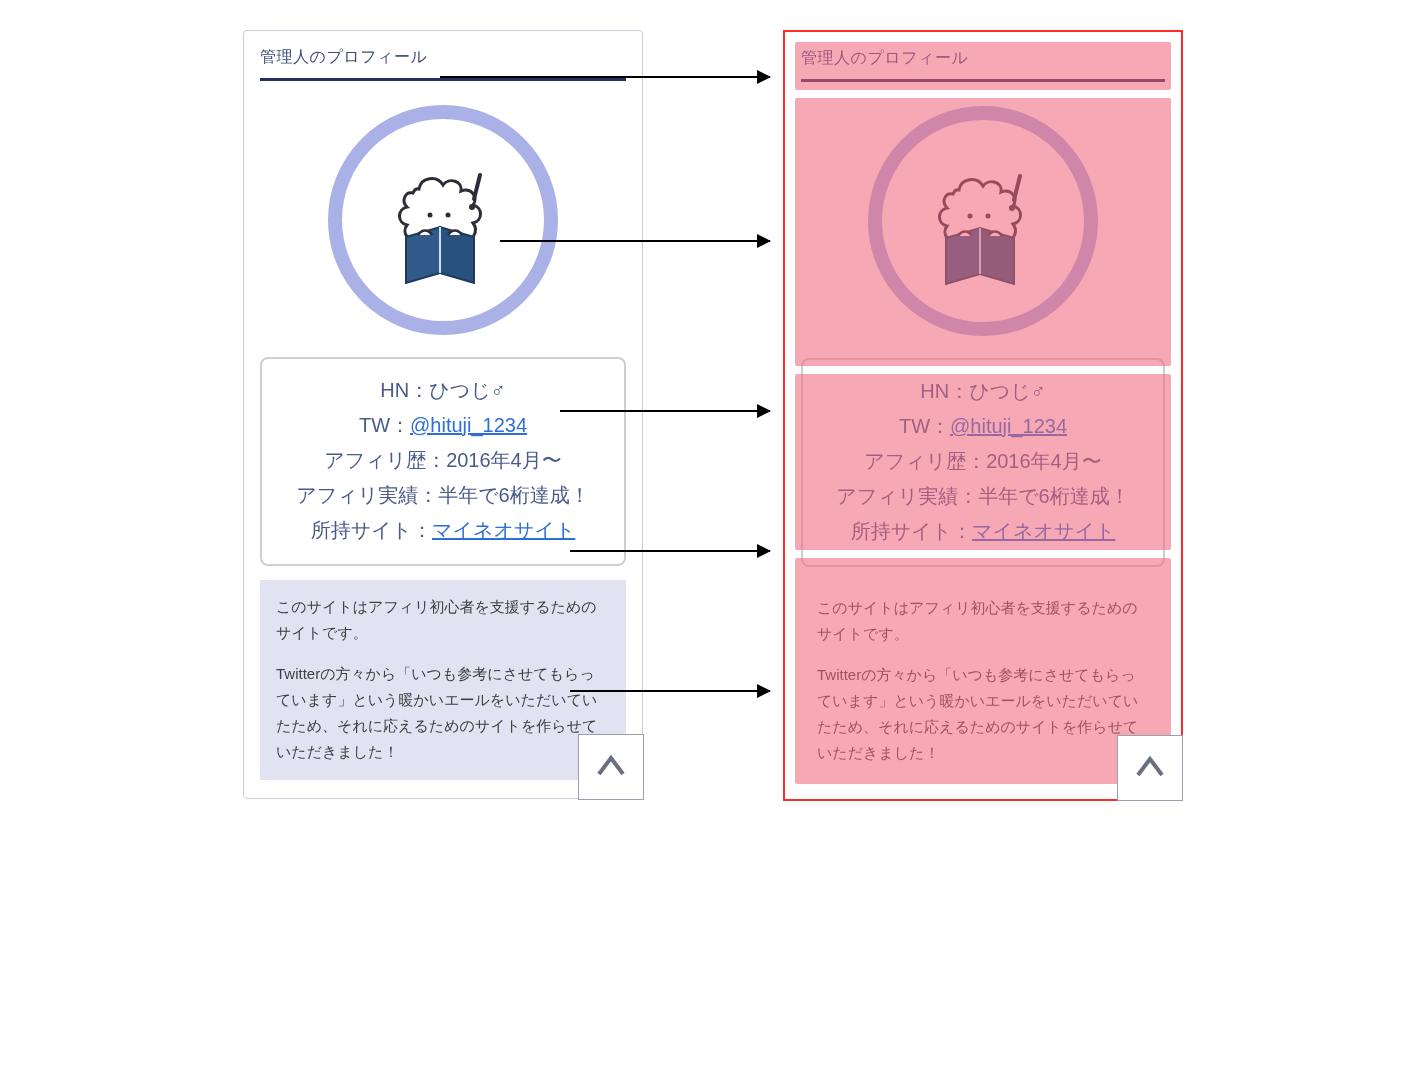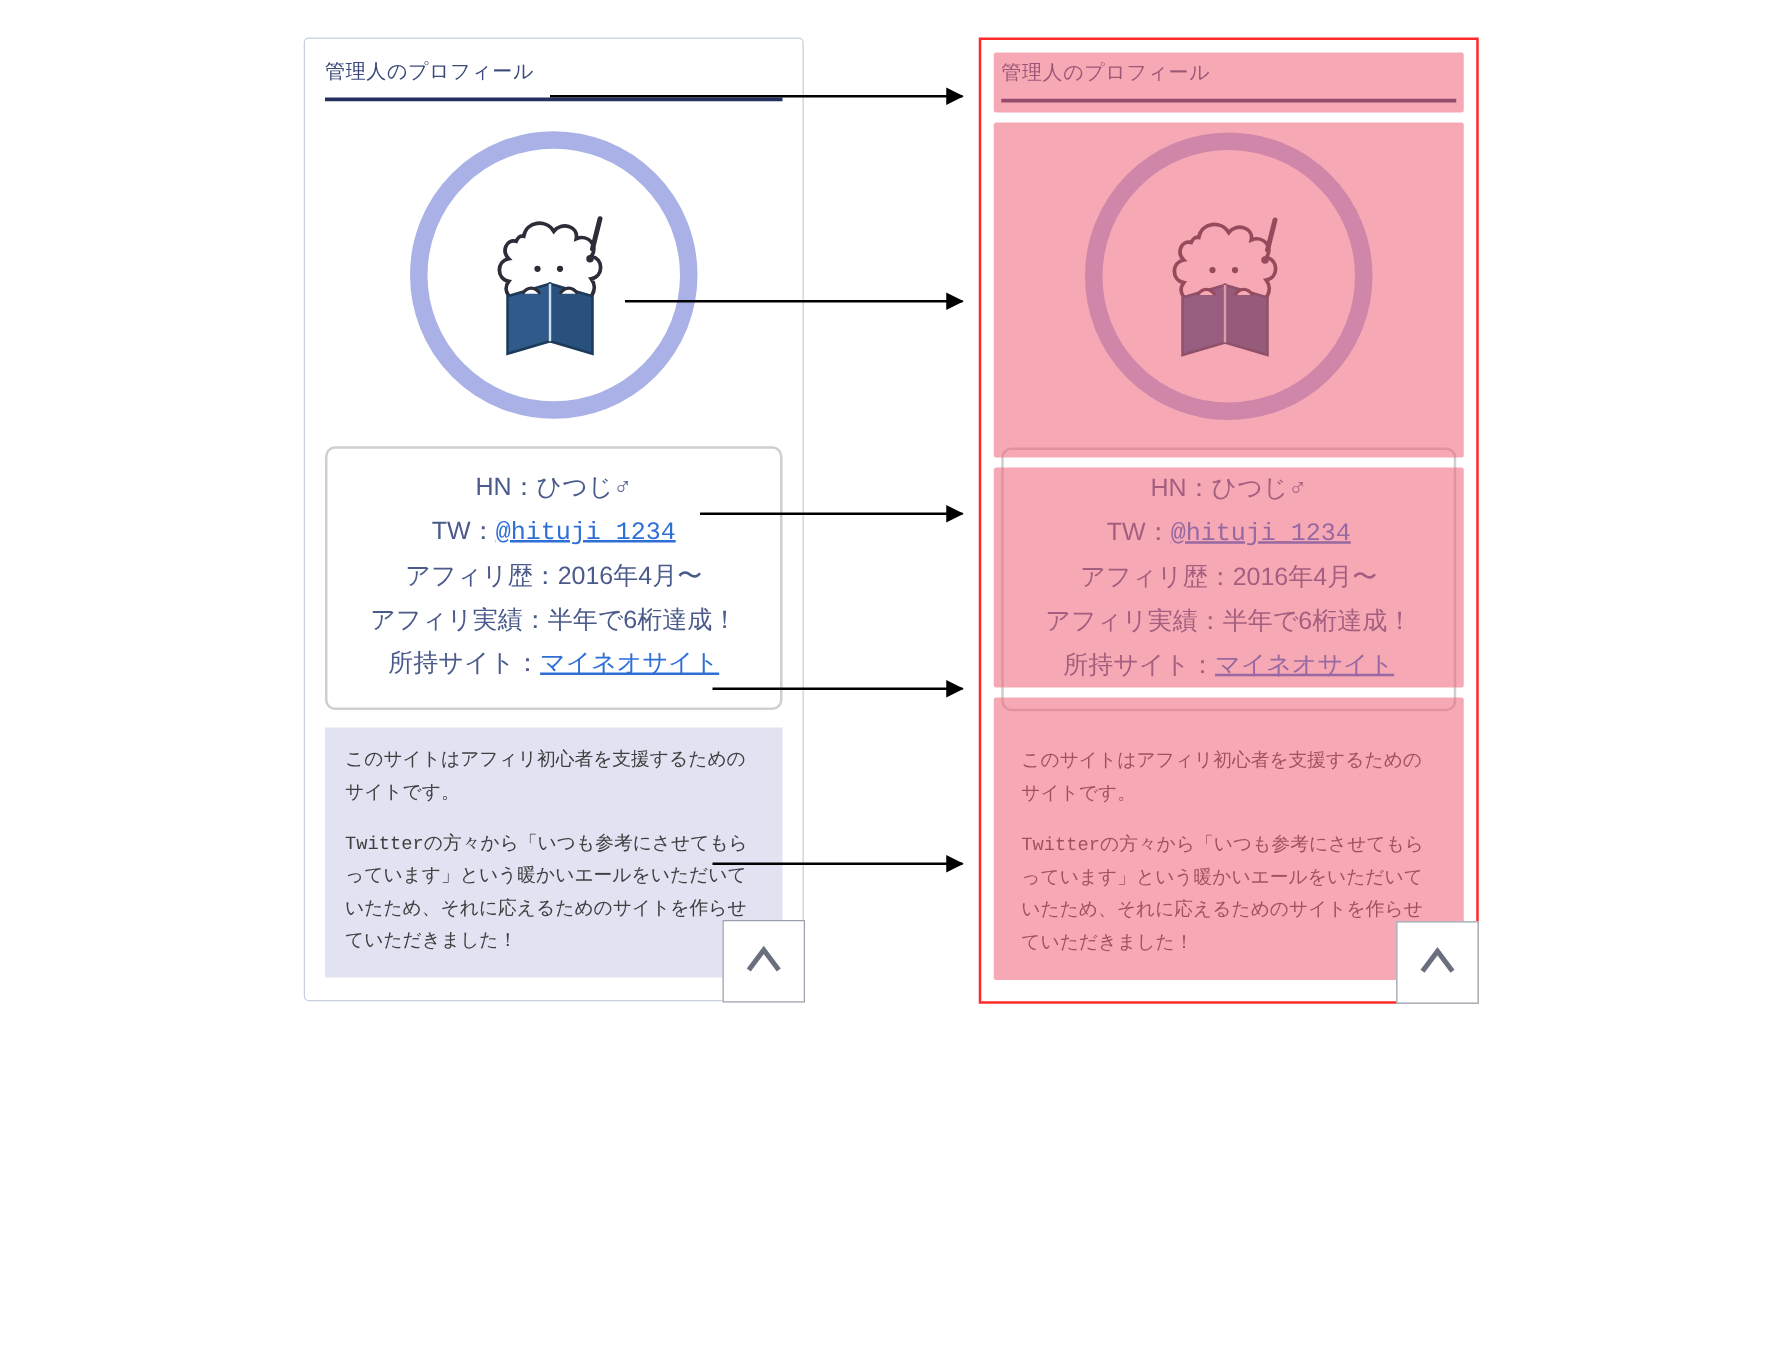--- a/index.html
+++ b/index.html
@@ -57,30 +57,30 @@
   }
   .avatar-ring svg { width: 150px; height: 150px; }
 
   .info-block {
     border: 2px solid #cfcfcf; border-radius: 8px;
     padding: 14px 10px 16px;
     text-align: center;
     font-size: 20px; line-height: 1.75; color: #4a5a8a;
     margin: 0 2px 14px;
   }
-  .site-link { color: #2e6fd6; text-decoration: underline; font-family: Liberation Mono, monospace; }
+  .site-link { color: #2e6fd6; text-decoration: underline; }
 
   .desc-block {
     background: #e1e3f3;
     padding: 14px 16px;
     font-size: 15px; line-height: 1.75; color: #3e3e3e;
     margin: 0 2px;
   }
   .card.right .desc-block { background: transparent; }
-  .desc-block p { margin: 0 0 14px; font-family: Liberation Mono, monospace; }
+  .desc-block p { margin: 0 0 14px; }
   .desc-block p:last-child { margin-bottom: 0; }
 
   
   .scroll-top {
     position: absolute; right: -2px; bottom: -2px;
     width: 66px; height: 66px;
     border: 1px solid #9aa0ad;
     display: flex; align-items: center; justify-content: center;
     background: #fff;
   }

